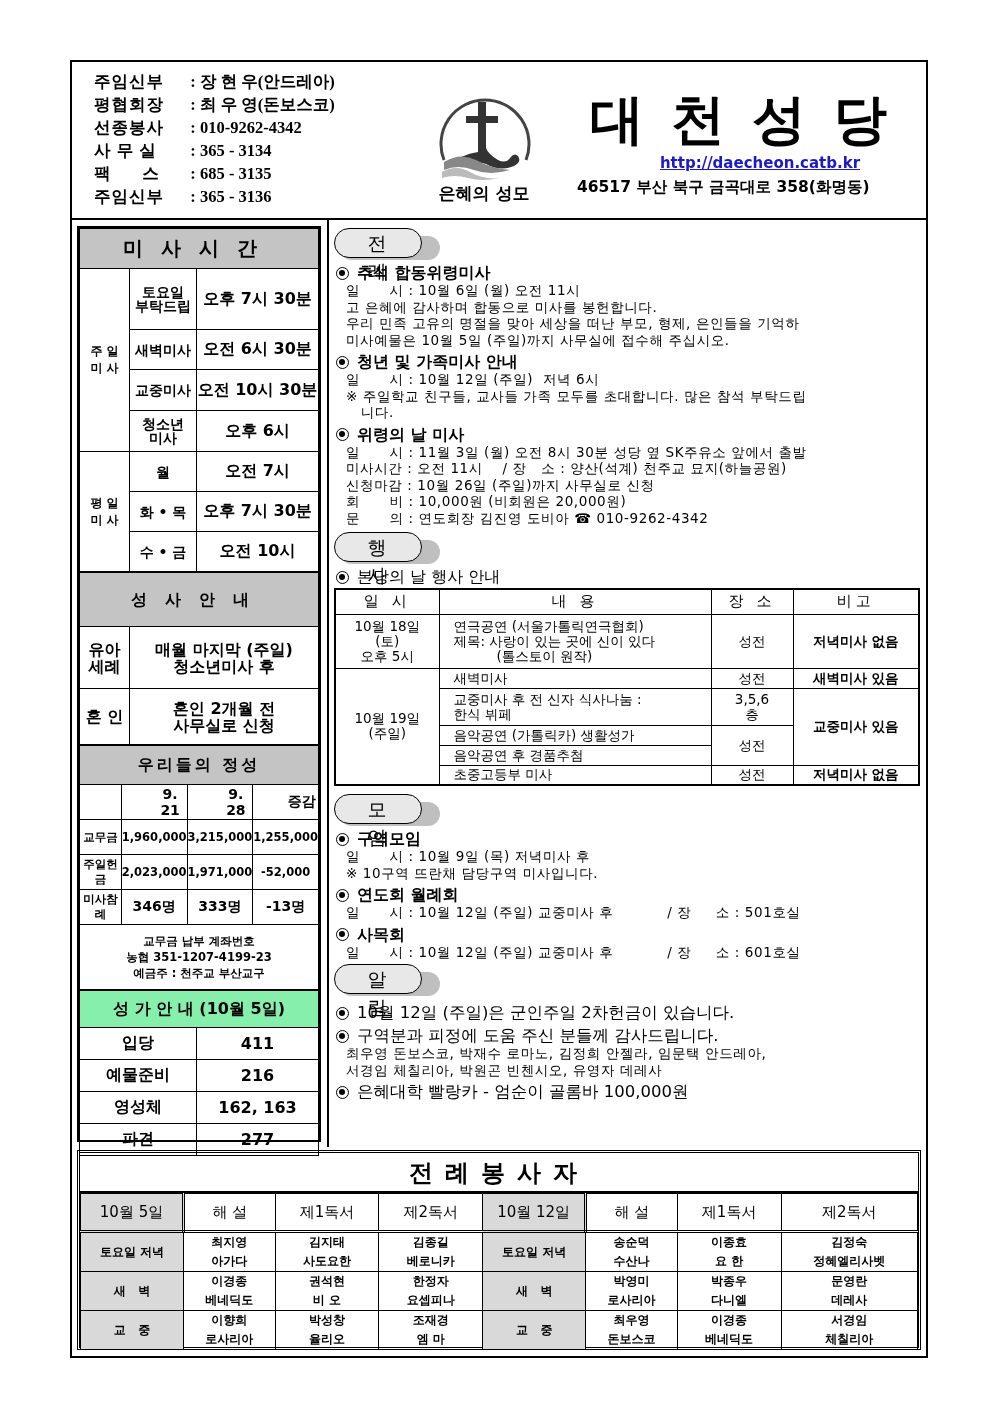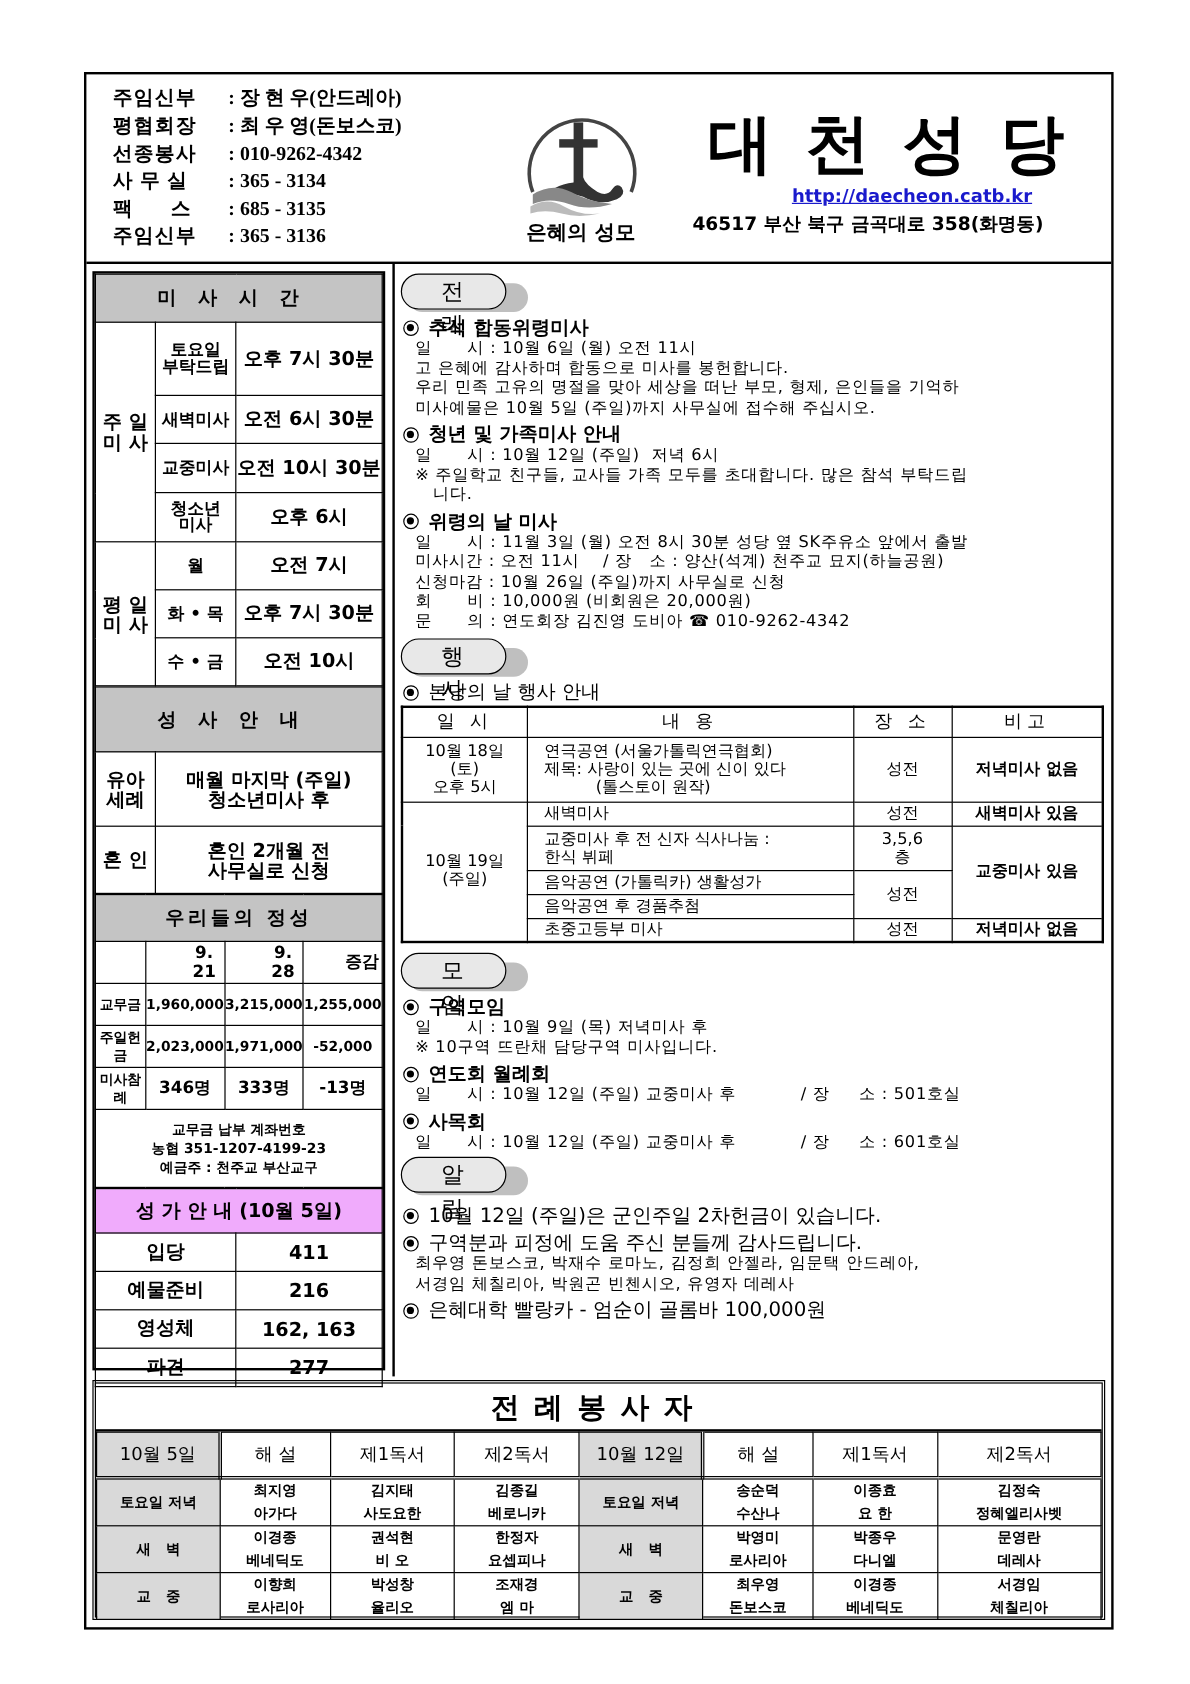--- a/index.html
+++ b/index.html
@@ -19,24 +19,24 @@
   .church-title { position: absolute; left: 518px; top: 22px; width: 325px; font-size: 54px; font-weight: bold; letter-spacing: 27px; font-family: "DejaVu Sans", sans-serif; }
   .url { position: absolute; left: 538px; top: 92px; width: 300px; text-align: center; font-size: 15px; color: #1a1acc; text-decoration: underline; font-weight: bold; }
   .address { position: absolute; left: 505px; top: 115px; font-size: 15.5px; font-weight: bold; white-space: pre; }
 
   
   .left { position: absolute; left: 5px; top: 164px; width: 244px; height: 916px; border: 2px solid #000; }
   .vdiv { position: absolute; left: 255px; top: 158px; width: 2px; height: 927px; background: #000; }
   table.t { border-collapse: collapse; width: 100%; }
   table.t td { border: 1px solid #000; text-align: center; vertical-align: middle; }
   .gray { background: #c4c4c4; }
-  .lgray { background: #f0abfc; }
+  .lgray { background: #86efac; }
   .sec-head { height: 54px; font-size: 17px; letter-spacing: 18px; font-weight: bold; }
-  .mass td { height: 40px; font-size: 16px; font-weight: bold; }
-  .mass .grp { width: 50px; font-size: 16px; line-height: 17px; }
+  .mass td { height: 40px; font-size: 20px; font-weight: bold; }
+  .mass .grp { width: 50px; font-size: 12px; line-height: 17px; }
   .mass .nm { width: 67px; font-size: 14px; line-height: 14px; }
   .mass .tm { font-size: 16px; }
   .svc td { font-size: 16px; font-weight: bold; line-height: 17px; }
   .off td { font-size: 11.5px; font-weight: bold; height: 35px; }
   .off .hd td { font-size: 14px; padding-left: 32px; }
   .acct { font-size: 15.5px; font-weight: bold; line-height: 16px; padding: 8px 0; }
   .hymn td { font-size: 16px; font-weight: bold; height: 32px; }
 
   
   .right { position: absolute; left: 262px; top: 164px; width: 590px; }

